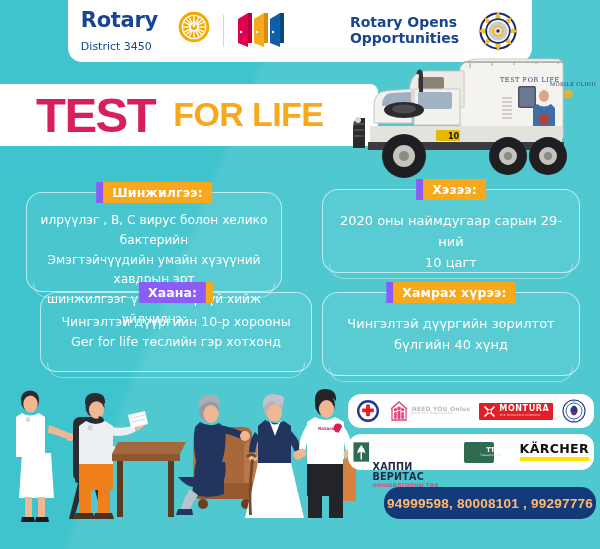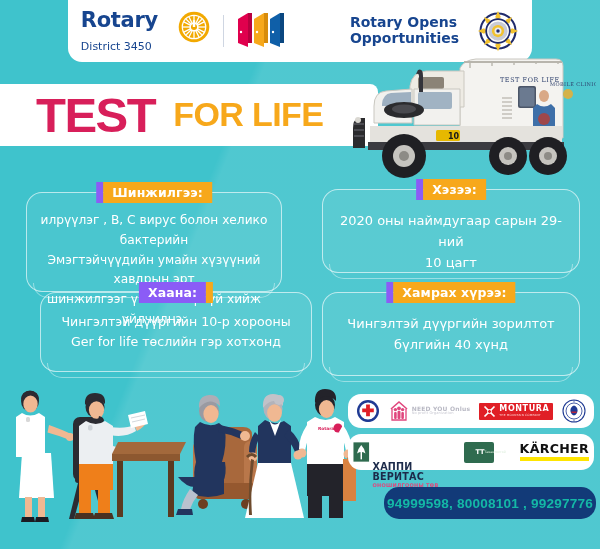--- a/index.html
+++ b/index.html
@@ -153,40 +153,40 @@
   .montura-txt { line-height:1.02; }
   .montura-l1 { font-size:8px; font-weight:bold; color:#ffffff; letter-spacing:0.6px; }
   .montura-l2 { font-size:2.9px; color:#ffd9da; letter-spacing:0.2px; }
 
   .happi-txt { line-height:1.08;margin-top:46px; }
   .happi-l1 { font-size:9.6px; font-weight:bold; color:#1c2a4a; letter-spacing:0.2px; }
   .happi-l2 { font-size:5px; font-weight:bold; color:#e0467d; letter-spacing:0.3px; }
 
   .tt-box {
     background:#2f6b4f; width:30px; height:21px; border-radius:2px;
-    display:flex; flex-direction:row; align-items:center; justify-content:center;
+    display:flex; flex-direction:column; align-items:center; justify-content:center;
     line-height:1;
     padding-left:24px;
   }
   .tt-l1 { font-size:6.5px; font-weight:bold; color:#ffffff; }
   .tt-l2 { font-size:3.2px; color:#d8ecd8; margin-top:1px; }
 
   .karcher-wrap { display:flex; flex-direction:column; align-items:stretch;margin-left:22px; }
   .karcher-l1 { font-size:12.6px; font-weight:bold; color:#111111; letter-spacing:0.3px; line-height:1; }
   .karcher-bar { height:4px; background:#ffe500; margin-top:1.5px; }
 
   
   .phone-bar {
     position:absolute; left:384px; top:487px; width:212px; height:32px;
     background:#123a78; border-radius:15px;
     display:flex; align-items:center; justify-content:center;
     z-index:7;
   }
   .phone-txt {
-    color:#14b8a6; font-size:13.6px; font-weight:bold; letter-spacing:0.2px;
+    color:#fdba74; font-size:13.6px; font-weight:bold; letter-spacing:0.2px;
     font-family:"Liberation Sans", sans-serif;
     text-align:right;
   }
 </style>
 </head>
 <body>
 
 <div id="poster">
   <div class="diag-wash"></div>
 

